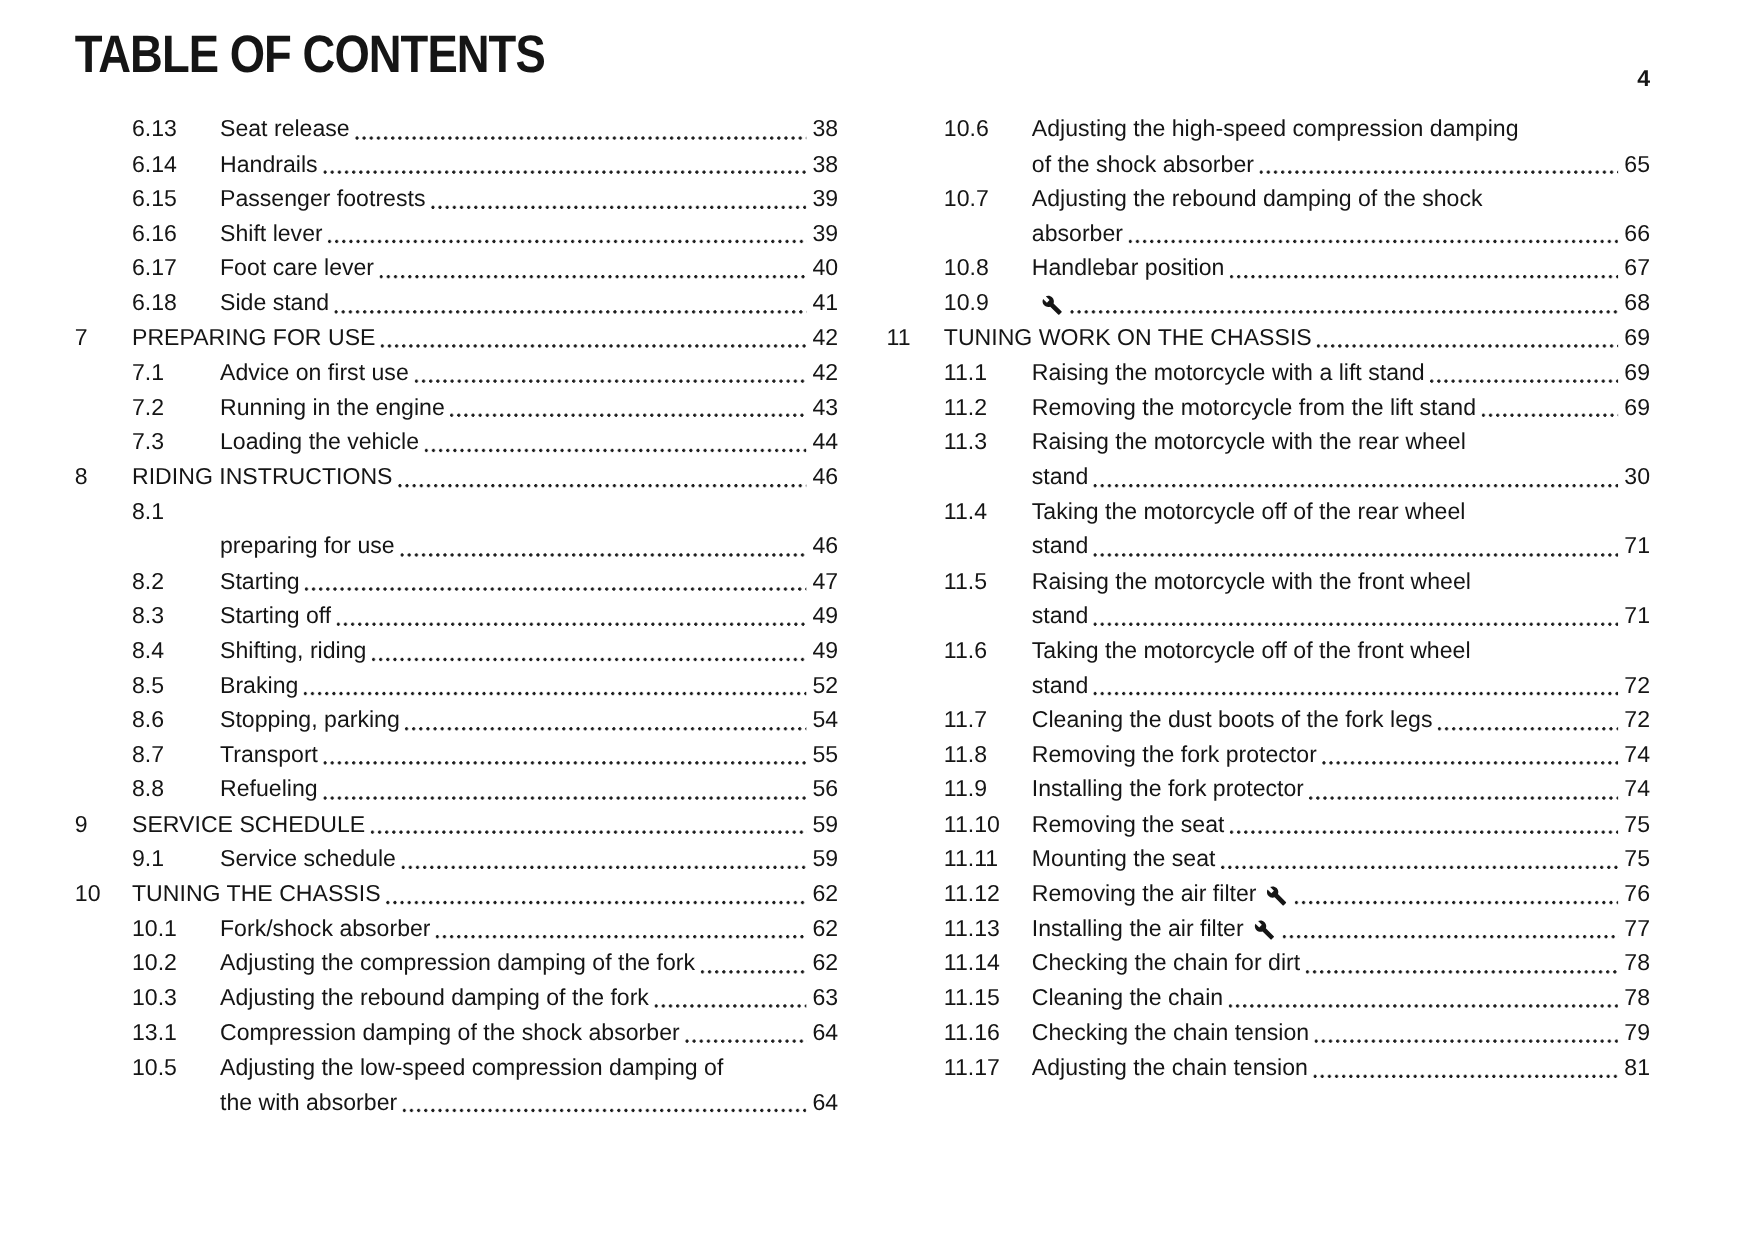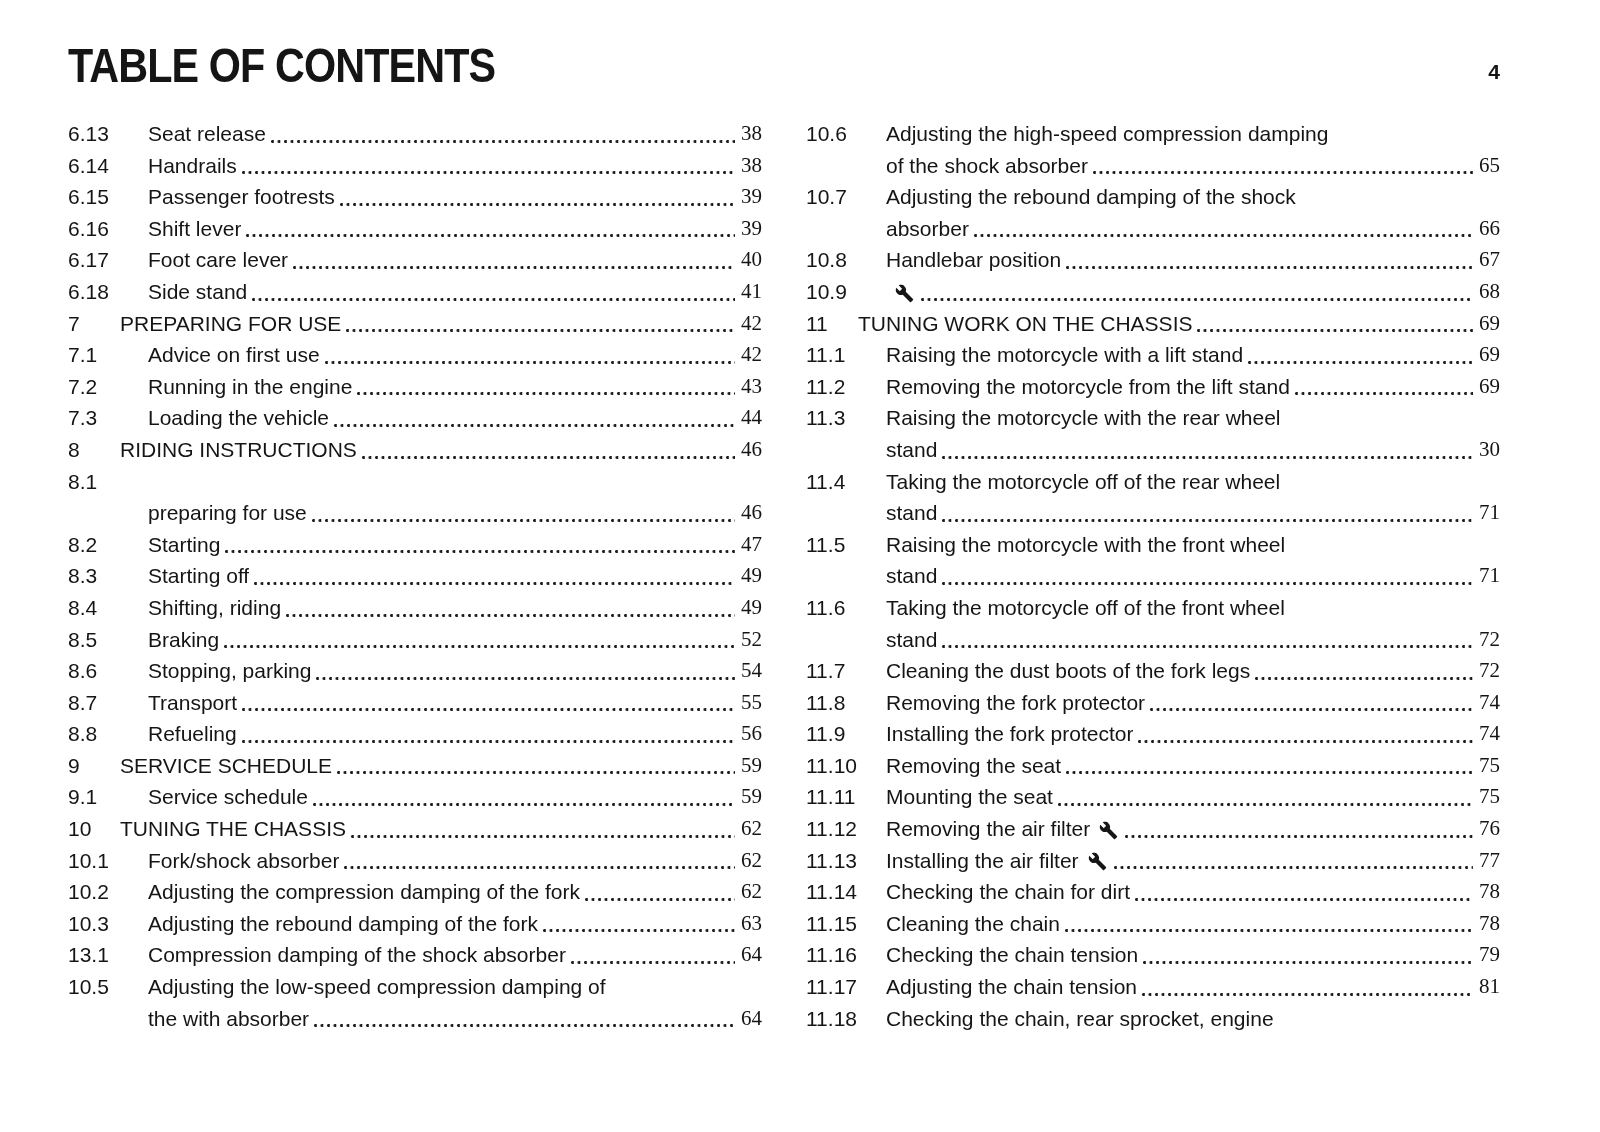--- a/index.html
+++ b/index.html
@@ -9,21 +9,21 @@
     background: #ffffff;
     color: #151515;
     font-family: "Liberation Sans", "DejaVu Sans", sans-serif;
     overflow: hidden;
   }
   .doc {
     position: relative;
     width: 1600px;
     height: 1132px;
     box-sizing: border-box;
-    padding: 42px 100px 0 68px;
+    padding: 26px 100px 0 68px;
   }
   .title {
     margin: 0;
     font-size: 48px;
     font-weight: bold;
     letter-spacing: -1px;
     line-height: 1.0;
     white-space: nowrap;
     transform: scaleX(0.86);
     transform-origin: left center;
@@ -42,33 +42,33 @@
   }
   .col { flex: 1 1 0; min-width: 0; }
   .row {
     display: flex;
     align-items: flex-end;
     font-size: 21px;
     line-height: 31.6px;
   }
   .num { flex: 0 0 auto; }
   .level1 > .num { width: 52px; }
-  .level2 > .num { width: 80px; }
+  .level2 > .num { width: 80px; margin-left: 52px; }
   .text { flex: 0 1 auto; white-space: nowrap; overflow: hidden; }
   .leader {
     flex: 1 1 12px;
     min-width: 10px;
     height: 3px;
     margin: 0 4px 7px 5px;
     background-image: radial-gradient(circle at 1.5px 1.5px, #1c1c1c 1.3px, transparent 1.6px);
     background-size: 6.5px 3px;
     background-repeat: repeat-x;
     background-position: left bottom;
   }
-  .pg { flex: 0 0 auto; margin-left: 2px; font-family: Liberation Serif, serif; }
+  .pg { flex: 0 0 auto; margin-left: 2px; }
   .wrench { flex: 0 0 auto; display: flex; margin: 0 2px 5px 9px; }
 </style>
 </head>
 <body>
 
 <div class="doc">
   <h1 class="title">TABLE OF CONTENTS</h1>
   <div class="page-number">4</div>
   <main class="columns">
     <div class="col">
@@ -406,19 +406,15 @@
           <span class="text">Checking the chain tension</span>
           <span class="leader"></span>
           <span class="pg">79</span>
         </div>
         <div class="row level2">
           <span class="num">11.17</span>
           <span class="text">Adjusting the chain tension</span>
           <span class="leader"></span>
           <span class="pg">81</span>
         </div>
-        <div class="row level2">
-          <span class="num">11.18</span>
-          <span class="text">Checking the chain, rear sprocket, engine</span>
-        </div>
       </div>
   </main>
 </div>
 
 </body></html>

